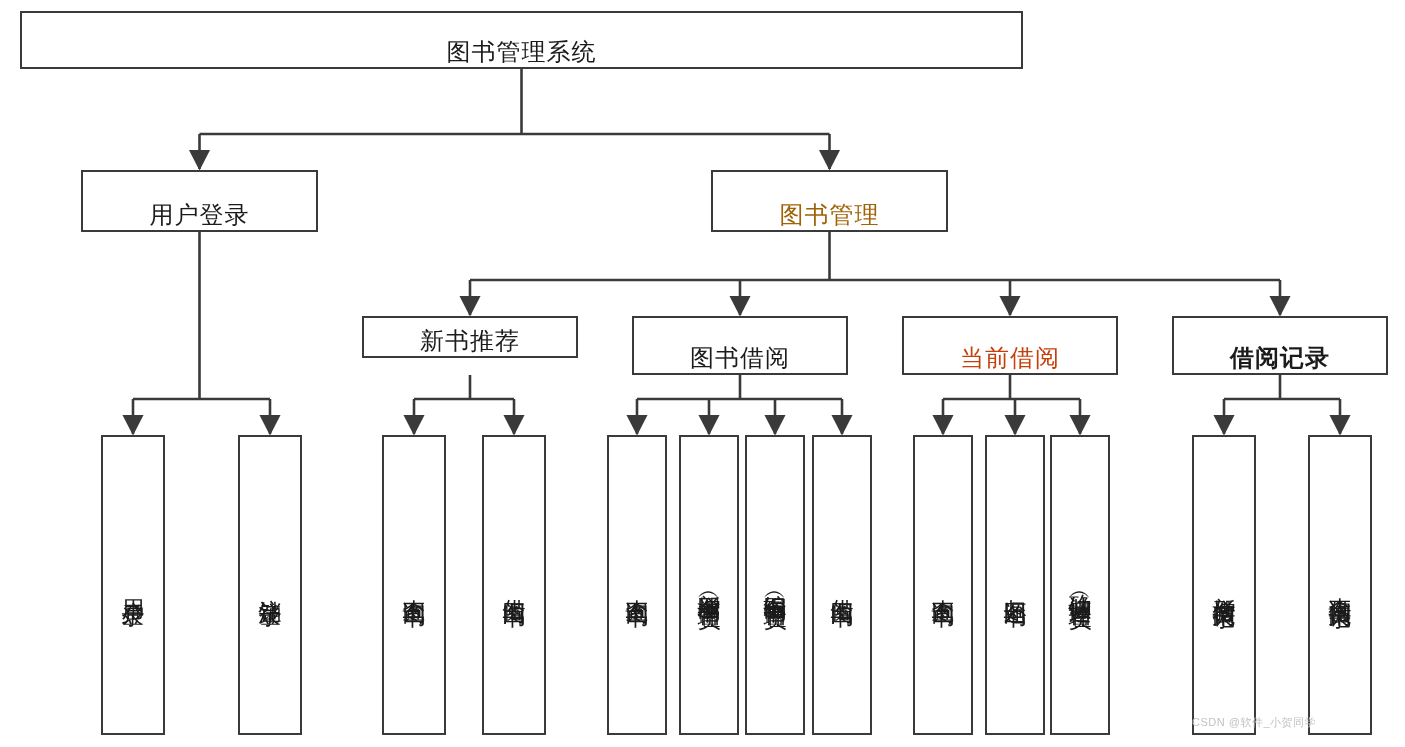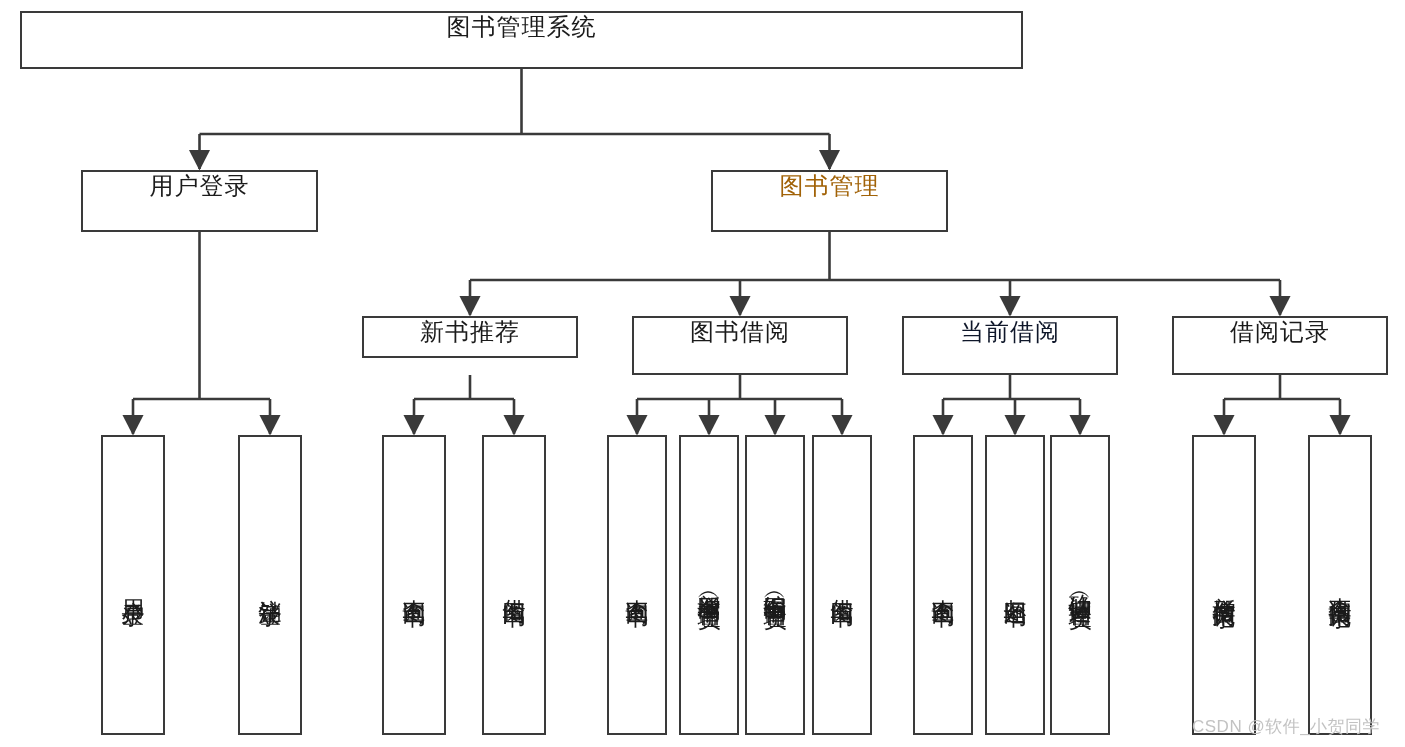--- a/index.html
+++ b/index.html
@@ -23,21 +23,21 @@
     top: 0;
     width: 1405px;
     height: 747px;
   }
   .node {
     position: absolute;
     box-sizing: border-box;
     background: #ffffff;
     border: 2px solid #3a3a3a;
     display: flex;
-    align-items: flex-start;
+    align-items: flex-end;
     justify-content: center;
     color: #1b1b1b;
     z-index: 2;
   }
   .node.horiz {
     font-size: 24px;
     letter-spacing: 1px;
     line-height: 1.2;
   }
   .node.vert {
@@ -55,21 +55,21 @@
     text-align: center;
     white-space: pre-line;
   }
   .node.vert .cap {
     writing-mode: vertical-rl;
     text-orientation: upright;
   }
   #watermark {
     position: absolute;
     color: #c2c2c2;
-    font-size: 17px;
+    font-size: 11px;
     letter-spacing: 0.5px;
     white-space: nowrap;
     z-index: 5;
     pointer-events: none;
     text-align: right;
   }
 </style>
 </head>
 <body>
 
@@ -126,24 +126,24 @@
       </div>
       <div class="node horiz" style="left: 711px; top: 170px; width: 237px; height: 62px; border-color: rgb(58, 58, 58); color: #a16207;">
         <span class="cap">图书管理</span>
       </div>
       <div class="node horiz" style="left: 362px; top: 316px; width: 216px; height: 42px; border-color: rgb(58, 58, 58); color: rgb(27, 27, 27);">
         <span class="cap">新书推荐</span>
       </div>
       <div class="node horiz" style="left: 632px; top: 316px; width: 216px; height: 59px; border-color: rgb(58, 58, 58); color: rgb(27, 27, 27);">
         <span class="cap">图书借阅</span>
       </div>
-      <div class="node horiz" style="left: 902px; top: 316px; width: 216px; height: 59px; border-color: rgb(58, 58, 58); color: #0f172a;">
+      <div class="node horiz" style="left: 902px; top: 316px; width: 216px; height: 59px; border-color: rgb(58, 58, 58); color: #c2410c;">
         <span class="cap">当前借阅</span>
       </div>
-      <div class="node horiz" style="left: 1172px; top: 316px; width: 216px; height: 59px; border-color: rgb(58, 58, 58); color: rgb(27, 27, 27);">
+      <div class="node horiz" style="left: 1172px; top: 316px; width: 216px; height: 59px; border-color: rgb(58, 58, 58); color: rgb(27, 27, 27); font-weight: bold;">
         <span class="cap">借阅记录</span>
       </div>
       <div class="node vert" style="left: 101px; top: 435px; width: 64px; height: 300px; border-color: rgb(58, 58, 58); color: rgb(27, 27, 27);">
         <span class="cap">用户登录</span>
       </div>
       <div class="node vert" style="left: 238px; top: 435px; width: 64px; height: 300px; border-color: rgb(58, 58, 58); color: rgb(27, 27, 27);">
         <span class="cap">注销登录</span>
       </div>
       <div class="node vert" style="left: 382px; top: 435px; width: 64px; height: 300px; border-color: rgb(58, 58, 58); color: rgb(27, 27, 27);">
         <span class="cap">查询图书</span>

